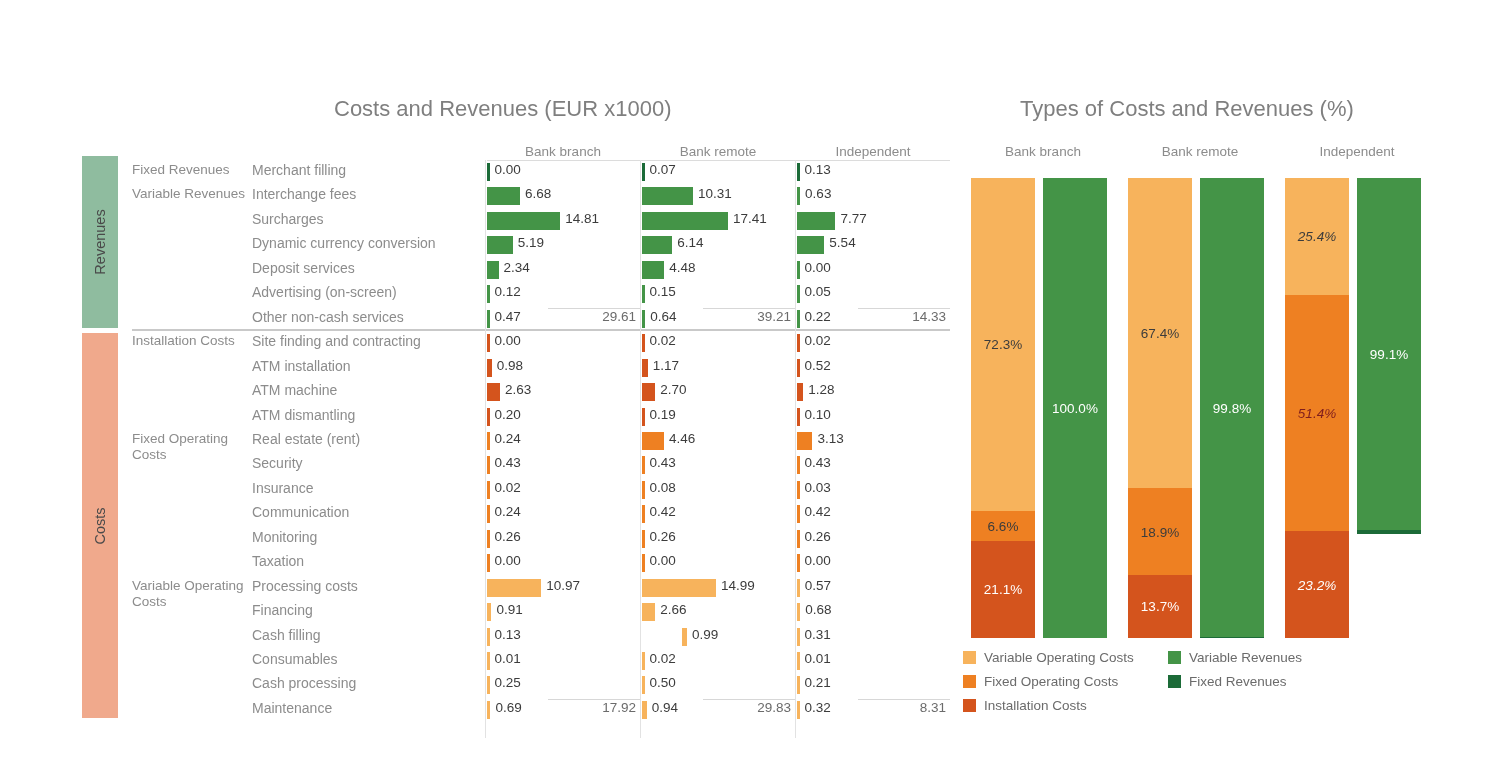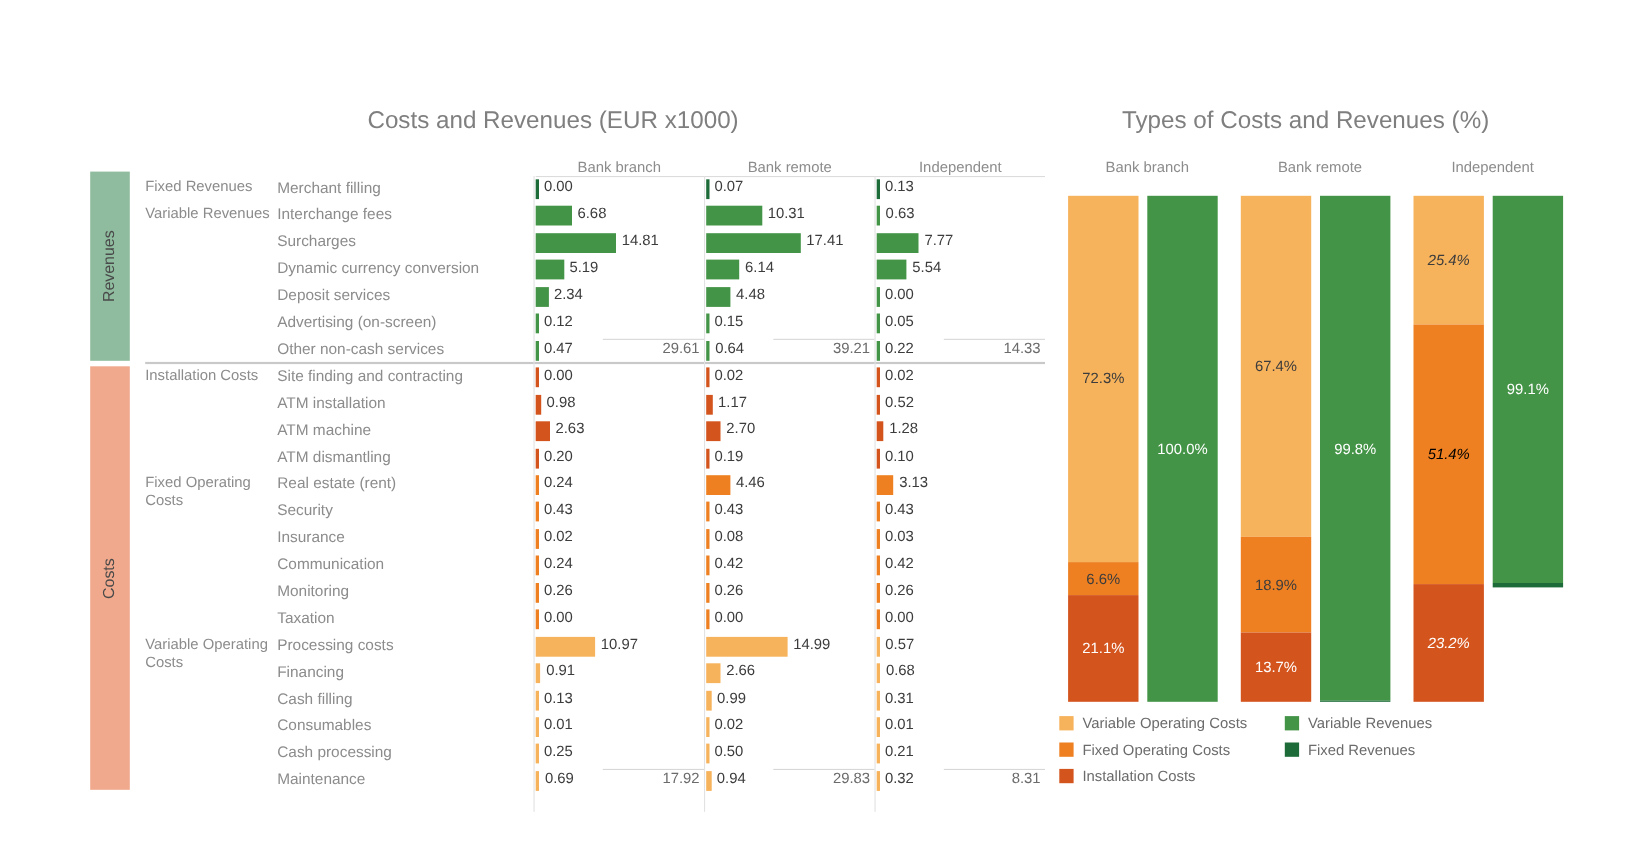--- a/index.html
+++ b/index.html
@@ -321,21 +321,21 @@
             <div class="val" style="left: 7.5px;">0.00</div>
           </div>
           <div class="brow" style="top: 415.65px;">
             <div class="bar" style="width: 74.046px; background: rgb(247, 179, 92);"></div>
             <div class="val" style="left: 79.046px;">14.99</div>
           </div>
           <div class="brow" style="top: 440.1px;">
             <div class="bar" style="width: 13.1396px; background: rgb(247, 179, 92);"></div>
             <div class="val" style="left: 18.1396px;">2.66</div>
           </div>
-          <div class="brow" style="top: 464.55px;">
+          <div class="brow" style="top: 464.55px; margin-left: 40px;">
             <div class="bar" style="width: 4.89029px; background: rgb(247, 179, 92);"></div>
             <div class="val" style="left: 9.89029px;">0.99</div>
           </div>
           <div class="brow" style="top: 489px;">
             <div class="bar" style="width: 2.5px; background: rgb(247, 179, 92);"></div>
             <div class="val" style="left: 7.5px;">0.02</div>
           </div>
           <div class="brow" style="top: 513.45px;">
             <div class="bar" style="width: 2.5px; background: rgb(247, 179, 92);"></div>
             <div class="val" style="left: 7.5px;">0.50</div>
@@ -508,21 +508,21 @@
             </div>
             <div class="seg" style="height: 0.92px; background: rgb(28, 107, 56);"></div>
           </div>
         </div>
         <div class="stack-wrap" style="left: 330px; font-style: italic;">
           <div class="stack" style="height: 460px;">
             <div class="seg" style="height: 116.84px; background: rgb(247, 179, 92);">
               <div class="seg-lbl" style="color: rgb(60, 60, 60);">25.4%</div>
             </div>
             <div class="seg" style="height: 236.44px; background: rgb(238, 128, 34);">
-              <div class="seg-lbl" style="color: #000000;">51.4%</div>
+              <div class="seg-lbl" style="color: #7f1d1d;">51.4%</div>
             </div>
             <div class="seg" style="height: 106.72px; background: rgb(212, 84, 29);">
               <div class="seg-lbl" style="color: rgb(255, 255, 255);">23.2%</div>
             </div>
           </div>
         </div>
         <div class="stack-wrap" style="left: 402px;">
           <div class="stack" style="height: 460px;">
             <div class="seg" style="height: 352px; background: rgb(68, 148, 71);">
               <div class="seg-lbl" style="color: rgb(255, 255, 255);">99.1%</div>

